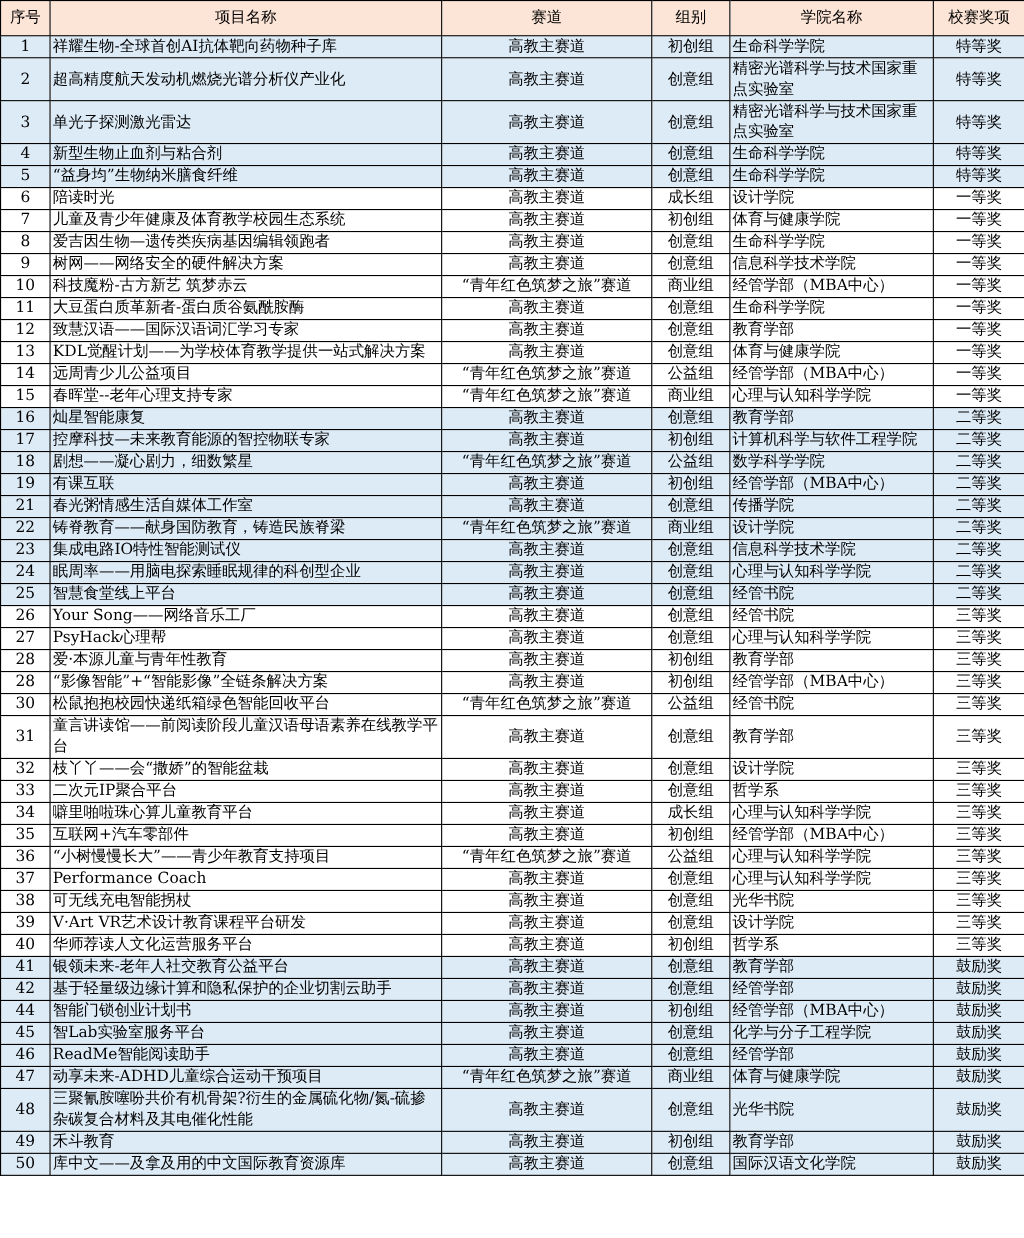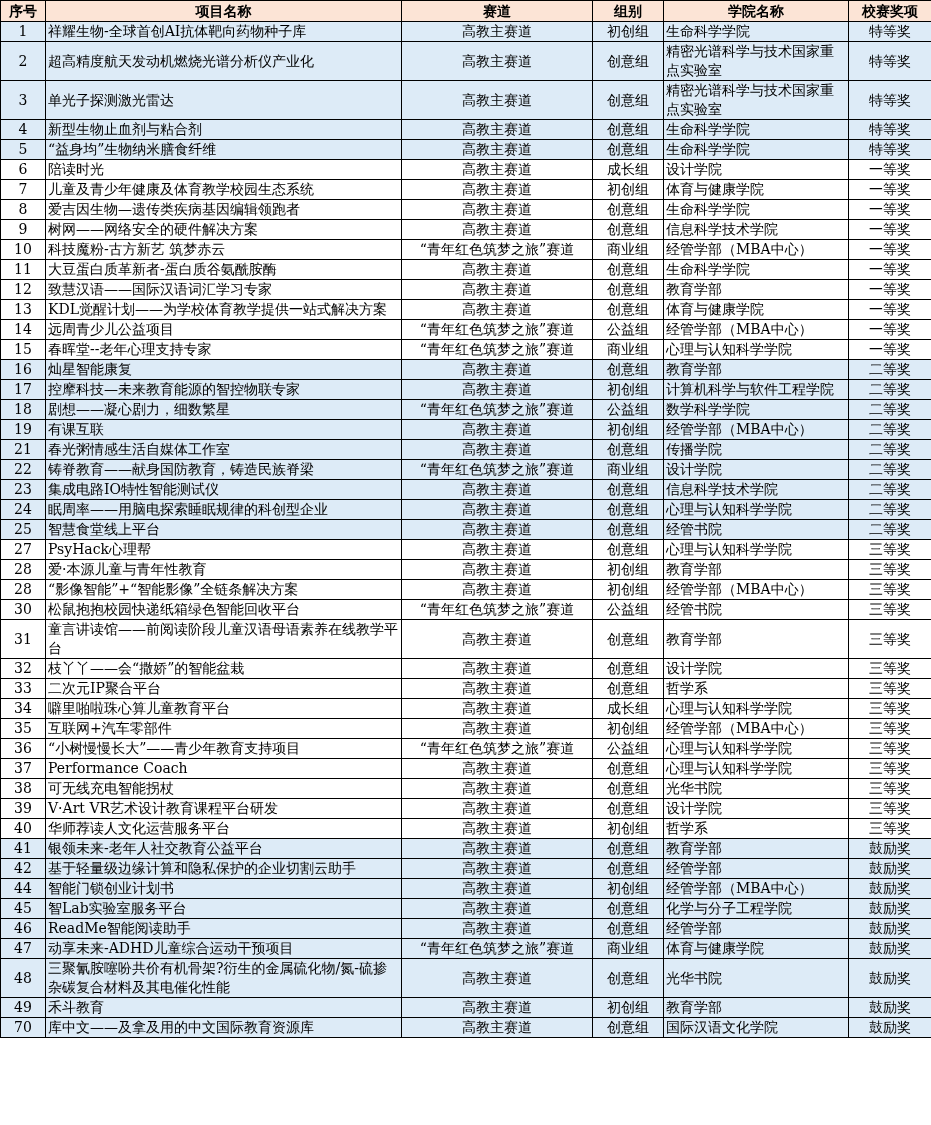--- a/index.html
+++ b/index.html
@@ -29,23 +29,23 @@
   table.award-table td {
     border: 1px solid #000000;
     line-height: 19px;
     padding: 0 2px;
     vertical-align: middle;
     overflow: hidden;
     word-break: break-all;
   }
   table.award-table th {
     background: #FCE4D6;
-    font-weight: bold;
+    font-weight: normal;
     text-align: center;
-    height: 21px;
+    height: 32px;
   }
   table.award-table td { height: 20px; }
 
   td.cell-no, td.cell-track, td.cell-group, td.cell-award { text-align: center; }
   td.cell-name, td.cell-college { text-align: left; padding-left: 4px; }
 
   tr.row-shaded td { background: #DDEBF7; }
   tr.row-plain  td { background: #FFFFFF; }
 </style>
 </head>
@@ -258,20 +258,28 @@
         </tr>
         <tr class="row-shaded">
           <td class="cell-no">25</td>
           <td class="cell-name">智慧食堂线上平台</td>
           <td class="cell-track">高教主赛道</td>
           <td class="cell-group">创意组</td>
           <td class="cell-college">经管书院</td>
           <td class="cell-award">二等奖</td>
         </tr>
         <tr class="row-plain">
+          <td class="cell-no">26</td>
+          <td class="cell-name">Your Song——网络音乐工厂</td>
+          <td class="cell-track">高教主赛道</td>
+          <td class="cell-group">创意组</td>
+          <td class="cell-college">经管书院</td>
+          <td class="cell-award">三等奖</td>
+        </tr>
+        <tr class="row-plain">
           <td class="cell-no">27</td>
           <td class="cell-name">PsyHack心理帮</td>
           <td class="cell-track">高教主赛道</td>
           <td class="cell-group">创意组</td>
           <td class="cell-college">心理与认知科学学院</td>
           <td class="cell-award">三等奖</td>
         </tr>
         <tr class="row-plain">
           <td class="cell-no">28</td>
           <td class="cell-name">爱·本源儿童与青年性教育</td>
@@ -434,21 +442,21 @@
         </tr>
         <tr class="row-shaded">
           <td class="cell-no">49</td>
           <td class="cell-name">禾斗教育</td>
           <td class="cell-track">高教主赛道</td>
           <td class="cell-group">初创组</td>
           <td class="cell-college">教育学部</td>
           <td class="cell-award">鼓励奖</td>
         </tr>
         <tr class="row-shaded">
-          <td class="cell-no">70</td>
+          <td class="cell-no">50</td>
           <td class="cell-name">库中文——及拿及用的中文国际教育资源库</td>
           <td class="cell-track">高教主赛道</td>
           <td class="cell-group">创意组</td>
           <td class="cell-college">国际汉语文化学院</td>
           <td class="cell-award">鼓励奖</td>
         </tr>
       </tbody>
   </table>
 </div>
 

